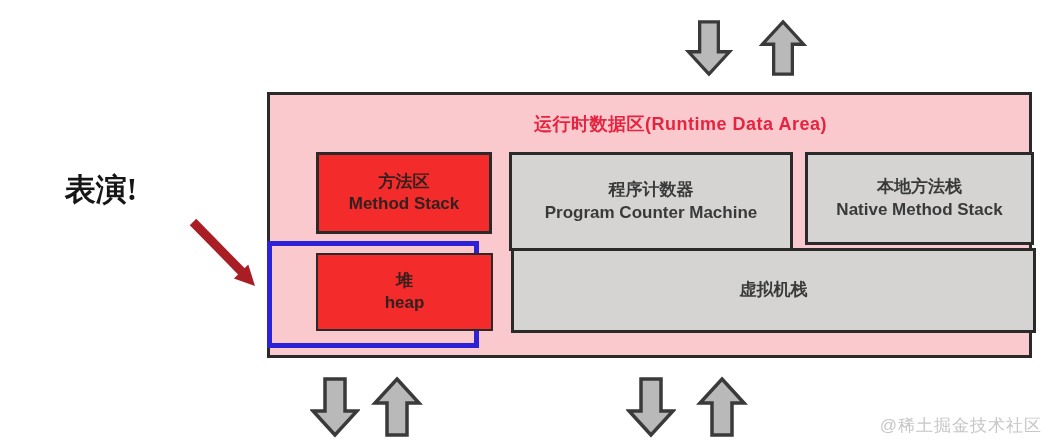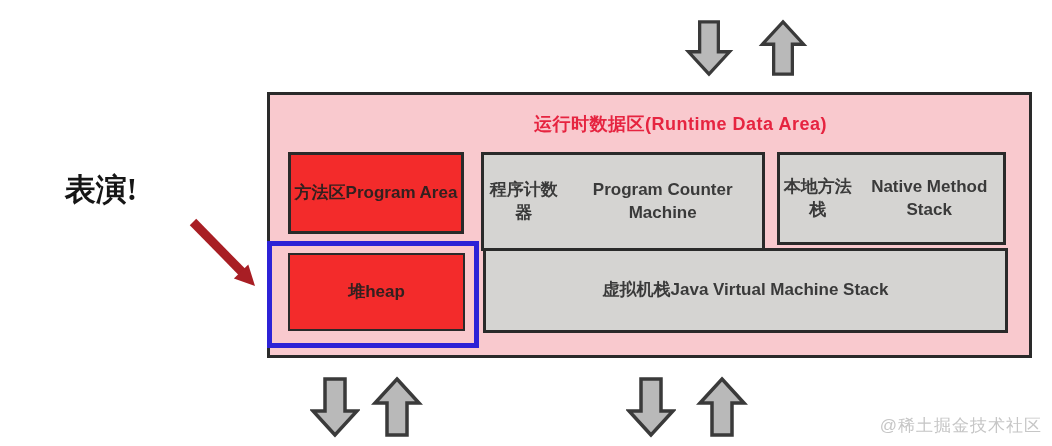--- a/index.html
+++ b/index.html
@@ -26,24 +26,24 @@
     font-size:18px;font-weight:bold;
     color:var(--title-red,#e62440);
     letter-spacing:0.5px;
     margin-left:31px;
   }
   
   .box{
     position:absolute;
     box-sizing:border-box;
     border:3px solid var(--border-dark,#2a2a2a);
-    display:flex;flex-direction:row;
+    display:flex;flex-direction:column;
     align-items:center;justify-content:center;
     text-align:center;
-    font-weight:bold;font-size:17px;line-height:1.3;
+    font-weight:bold;font-size:17px;line-height:1.3;margin-left:28px;
   }
   .box.gray{background:var(--box-gray,#d5d4d2);color:#3a3a3a;}
   .box.red{background:var(--box-red,#f32b2b);color:#33201f;}
   .box-method{left:288px;top:152px;width:176px;height:82px;}
   .box-pcr{left:481px;top:152px;width:284px;height:99px;}
   .box-native{left:777px;top:152px;width:229px;height:93px;}
   .box-heap{left:288px;top:253px;width:177px;height:78px;border-width:2px;}
   .box-jvm{left:483px;top:248px;width:525px;height:85px;}
   .heap-highlight{
     position:absolute;
@@ -90,39 +90,38 @@
   <svg class="arrow gray" style="left:757px;top:19px" width="52" height="58" viewBox="0 0 50 62">
     <path d="M25 3 L47 27 L35 27 L35 59 L15 59 L15 27 L3 27 Z"></path>
   </svg>
 
   <div class="panel">
     <div class="panel-title">运行时数据区(Runtime Data Area)</div>
   </div>
 
   <div class="box red box-method">
     <span>方法区</span>
-    <span>Program Area</span>
+    <span>Method Stack</span>
   </div>
   <div class="box gray box-pcr">
     <span>程序计数器</span>
     <span>Program Counter Machine</span>
   </div>
   <div class="box gray box-native">
     <span>本地方法栈</span>
     <span>Native Method Stack</span>
   </div>
 
   <div class="heap-highlight"></div>
   <div class="box red box-heap">
     <span>堆</span>
     <span>heap</span>
   </div>
   <div class="box gray box-jvm">
     <span>虚拟机栈</span>
-    <span>Java Virtual Machine Stack</span>
   </div>
 
   <div class="caption">
     <div>表演!</div>
   </div>
 
   <svg class="arrow red-arrow" style="left:185px;top:214px" width="80" height="80" viewBox="0 0 80 80">
     <line x1="8" y1="8" x2="58" y2="59" stroke-width="9"></line>
     <polygon points="70,72 48.9,64.6 63.3,50.6"></polygon>
   </svg>

